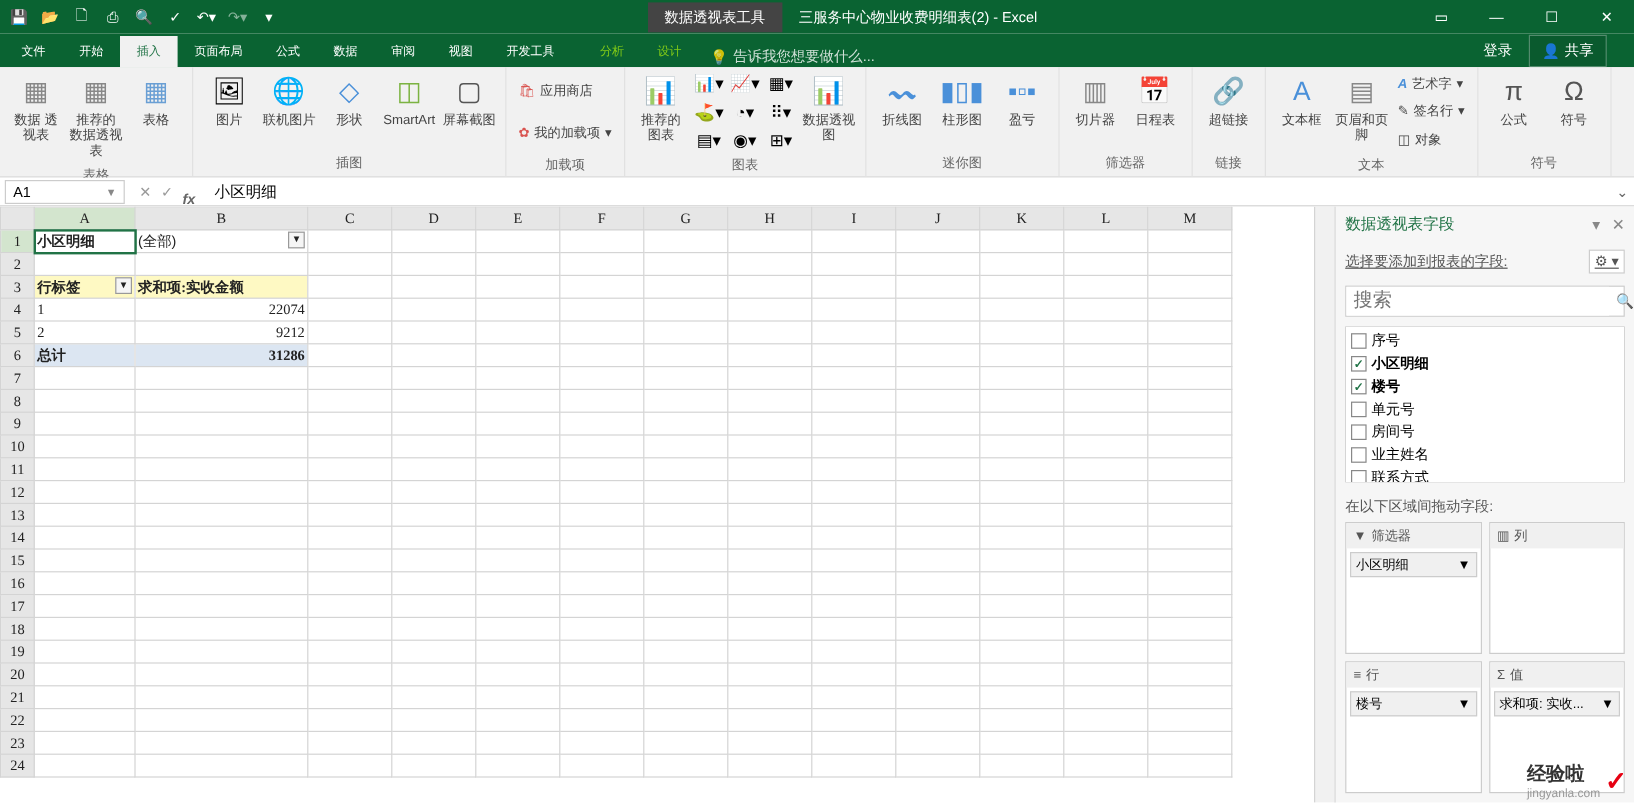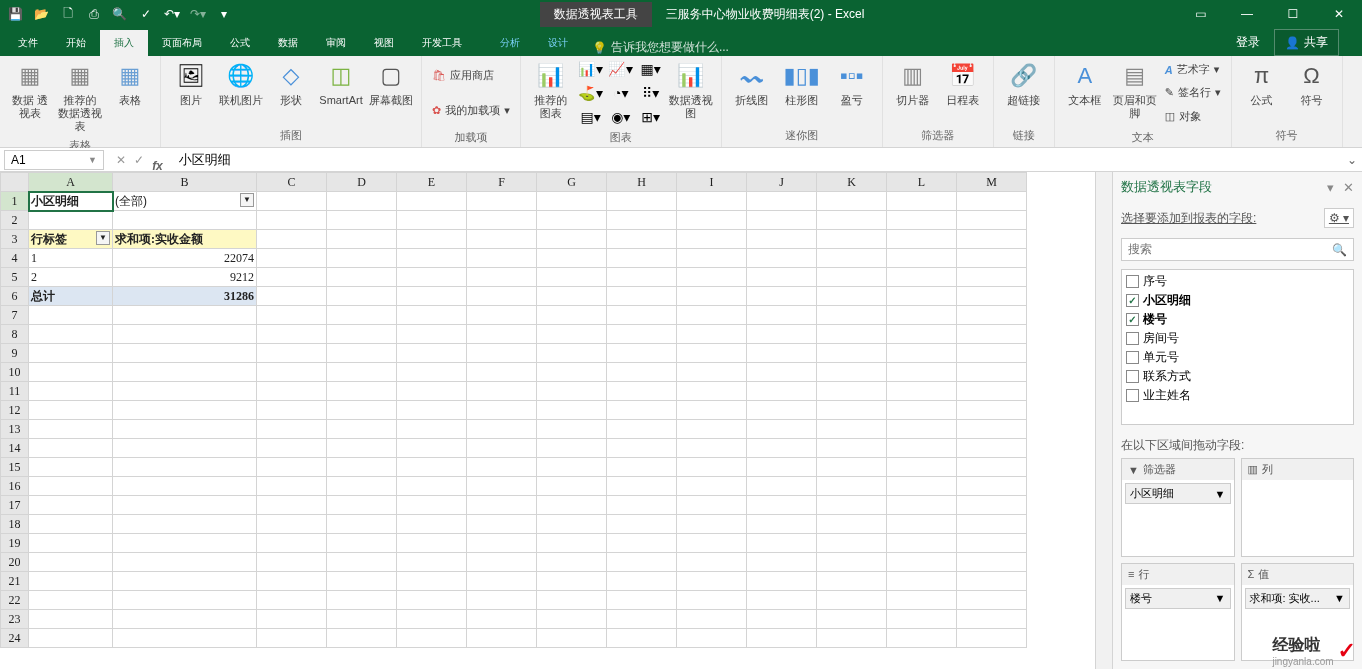--- a/index.html
+++ b/index.html
@@ -13,21 +13,21 @@
 .title-center { flex: 1; display: flex; justify-content: center; align-items: center; gap: 0; }
 .title-tool { background: #444; padding: 4px 14px; font-size: 12px; }
 .title-doc { padding: 4px 14px; font-size: 12px; }
 .win-controls { display: flex; }
 .win-btn { width: 46px; height: 28px; display: flex; align-items: center; justify-content: center; color: #fff; }
 
 
 .ribbon-tabs { background: #0a6332; height: 28px; display: flex; align-items: flex-end; padding-left: 4px; }
 .rtab { padding: 6px 14px; color: #fff; font-size: 10px; cursor: pointer; }
 .rtab.active { background: #f1f1f1; color: #217346; }
-.rtab.tool { color: #7dd3fc; }
+.rtab.tool { color: #84cc16; }
 .tell-me { display: flex; align-items: center; color: rgba(255,255,255,0.8); padding: 0 10px; gap: 4px; font-size: 12px; }
 .ribbon-right { margin-left: auto; display: flex; align-items: center; gap: 6px; padding-right: 23px; }
 .login-link { color: #fff; font-size: 12px; padding: 4px 8px; }
 .share-btn { background: #0a5a2e; color: #fff; padding: 4px 10px; display: flex; align-items: center; gap: 4px; border: 1px solid rgba(255,255,255,0.3); }
 
 
 .ribbon { background: #f1f1f1; border-bottom: 1px solid #d4d4d4; display: flex; height: 92px; }
 .rgroup { display: flex; flex-direction: column; border-right: 1px solid #e1e1e1; padding: 2px 6px; }
 .rgroup-items { display: flex; flex: 1; align-items: flex-start; gap: 2px; }
 .rgroup-label { text-align: center; font-size: 11px; color: #666; padding: 2px 0; }
@@ -68,23 +68,23 @@
 .dd-icon { float: right; width: 14px; height: 14px; border: 1px solid #999; display: inline-flex; align-items: center; justify-content: center; font-size: 8px; background: #f5f5f5; }
 .num { text-align: right; }
 .vscroll { position: absolute; right: 0; top: 0; bottom: 0; width: 17px; background: #f1f1f1; border-left: 1px solid #d4d4d4; }
 
 
 .pane { width: 250px; border-left: 1px solid #d4d4d4; background: #f6f6f6; display: flex; flex-direction: column; font-size: 12px; }
 .pane-header { padding: 6px 8px; display: flex; align-items: center; justify-content: space-between; color: #217346; font-size: 13px; }
 .pane-sub { padding: 6px 8px; display: flex; justify-content: space-between; align-items: center; color: #555; text-decoration: underline; }
 .gear { border: 1px solid #ccc; padding: 2px 4px; background: #fff; }
 .search { margin: 4px 8px; display: flex; align-items: center; border: 1px solid #ccc; background: #fff; }
-.search input { flex: 1; border: none; padding: 3px 6px; font-size: 12px; outline: none; font-family: Liberation Serif, serif; }
+.search input { flex: 1; border: none; padding: 3px 6px; font-size: 16px; outline: none; }
 .search-icon { padding: 0 6px; color: #666; }
-.field-list { margin: 4px 8px; background: #fff; border: 1px solid #ccc; height: 156px; overflow: auto; padding: 2px; position: relative; }
+.field-list { margin: 4px 8px; background: #fff; border: 1px solid #ccc; height: 130px; overflow: auto; padding: 2px; position: relative; }
 .field-item { display: flex; align-items: center; gap: 4px; padding: 1px 2px; }
 .field-item.checked { font-weight: bold; }
 .chk { width: 13px; height: 13px; border: 1px solid #888; display: inline-flex; align-items: center; justify-content: center; font-size: 10px; }
 .chk.on::after { content: "✓"; color: #217346; }
 .areas-label { padding: 8px 8px 4px; color: #555; }
 .areas { flex: 1; display: grid; grid-template-columns: 1fr 1fr; grid-template-rows: 1fr 1fr; gap: 6px; padding: 0 8px 8px; }
 .area-box { background: #fff; border: 1px solid #ccc; display: flex; flex-direction: column; }
 .area-head { padding: 3px 6px; color: #555; background: #f0f0f0; font-size: 11px; display: flex; align-items: center; gap: 4px; }
 .area-body { flex: 1; padding: 2px; overflow: auto; }
 .area-item { background: #f0f0f0; border: 1px solid #ccc; padding: 2px 4px; margin: 1px; display: flex; justify-content: space-between; align-items: center; font-size: 11px; }
@@ -769,33 +769,33 @@
         <div class="field-item checked">
             <span class="chk on"></span>
             <span>小区明细</span>
           </div>
         <div class="field-item checked">
             <span class="chk on"></span>
             <span>楼号</span>
           </div>
         <div class="field-item">
             <span class="chk"></span>
-            <span>房间号</span>
+            <span>单元号</span>
           </div>
         <div class="field-item">
             <span class="chk"></span>
-            <span>单元号</span>
+            <span>房间号</span>
+          </div>
+        <div class="field-item">
+            <span class="chk"></span>
+            <span>业主姓名</span>
           </div>
         <div class="field-item">
             <span class="chk"></span>
             <span>联系方式</span>
-          </div>
-        <div class="field-item">
-            <span class="chk"></span>
-            <span>业主姓名</span>
           </div>
 
       </div>
       <div class="areas-label">在以下区域间拖动字段:</div>
       <div class="areas">
         <div class="area-box">
           <div class="area-head">
               <span>▼</span>
               <span>筛选器</span>
             </div>

